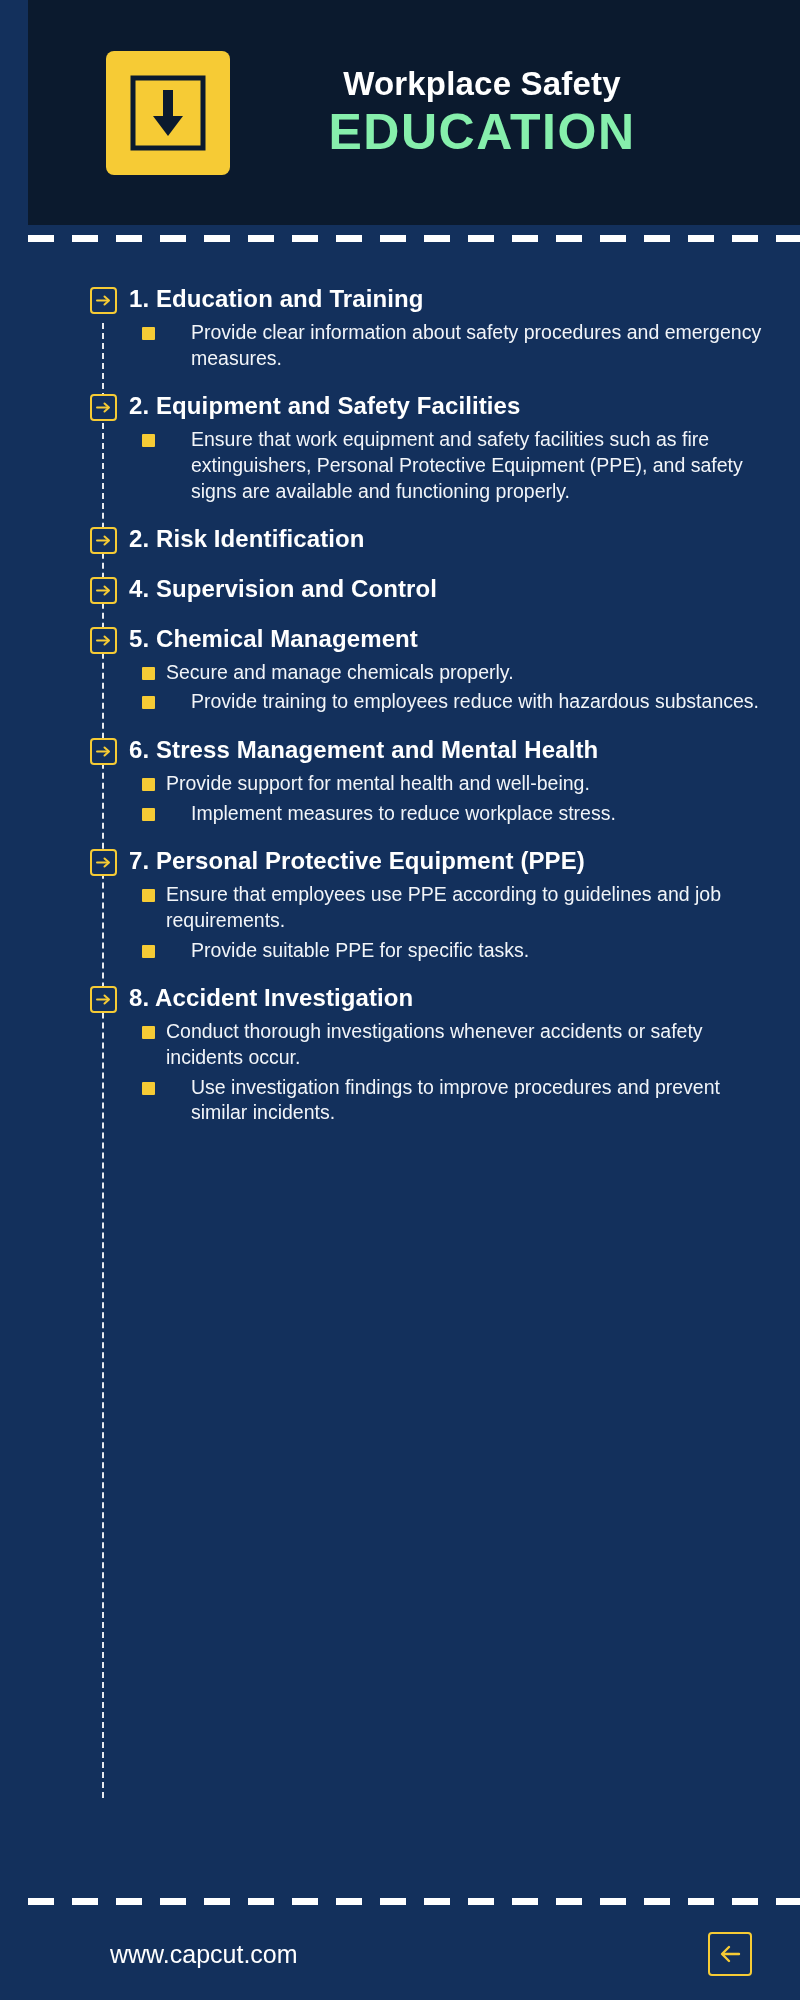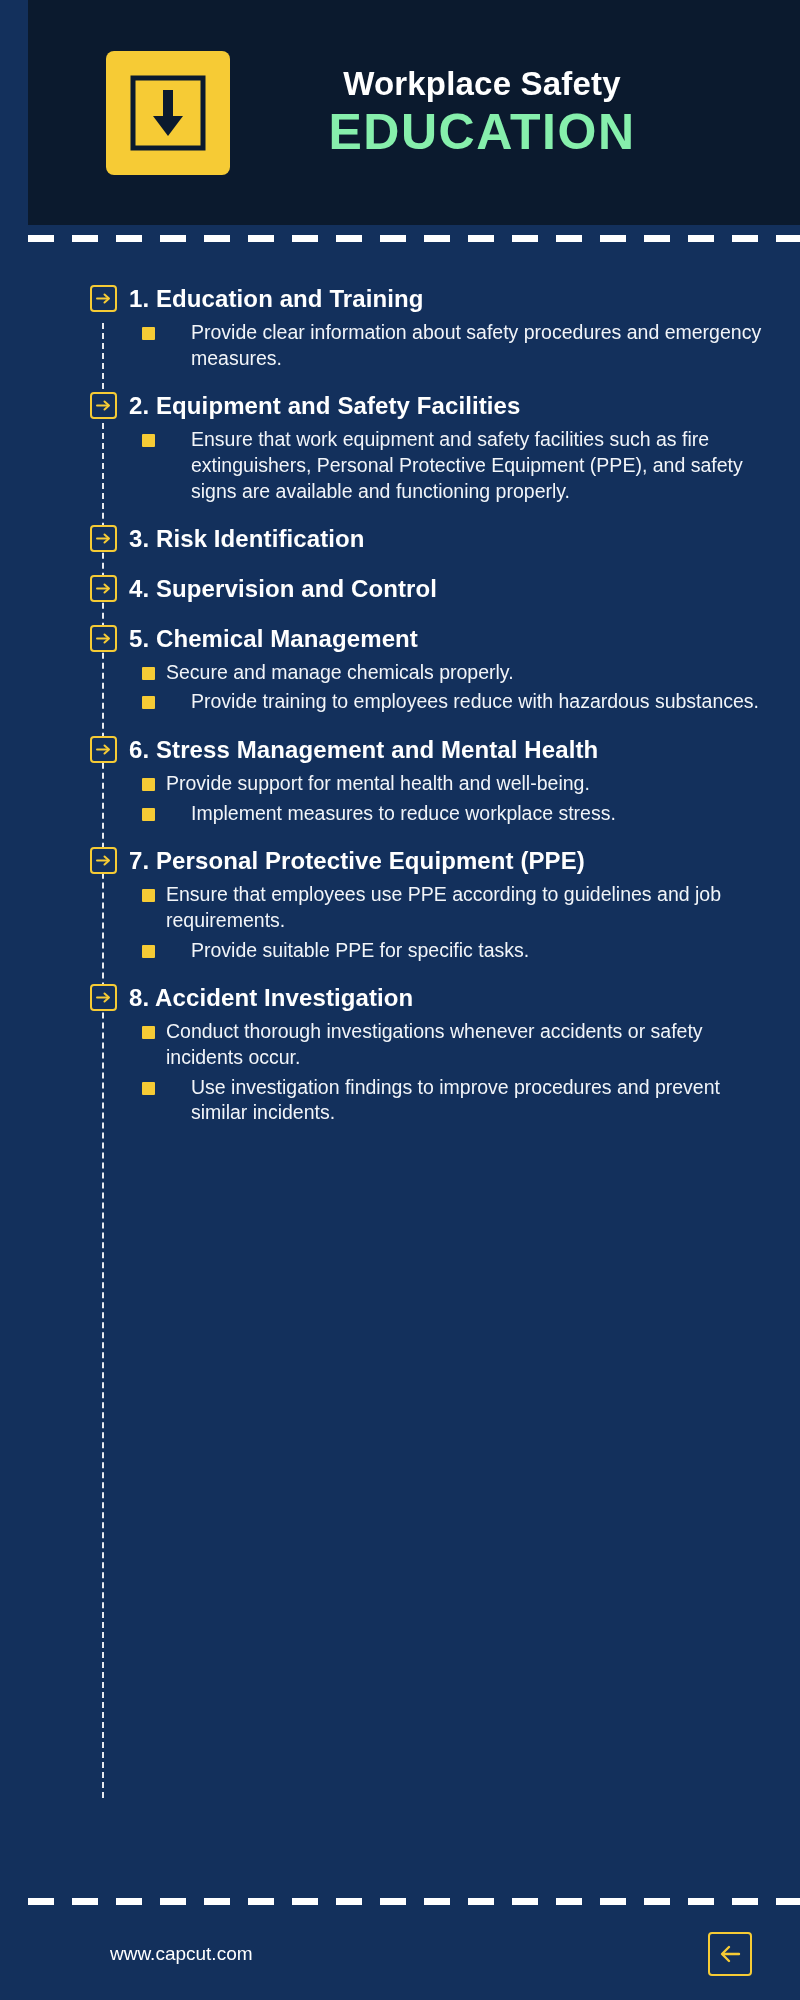--- a/index.html
+++ b/index.html
@@ -104,21 +104,21 @@
     border-left: 2px dashed #ffffff;
     opacity: 0.9;
   }
   .section {
     position: relative;
     margin-bottom: 21px;
   }
   .section:last-child { margin-bottom: 0; }
   .sec-head {
     display: flex;
-    align-items: flex-start;
+    align-items: flex-end;
     gap: 12px;
     position: relative;
     z-index: 2;
   }
   .arrow-box {
     width: 27px;
     height: 27px;
     border: 2px solid #f6cb35;
     border-radius: 4px;
     background: #13305c;
@@ -168,21 +168,21 @@
     flex: 0 0 auto;
     height: 92px;
     display: flex;
     align-items: center;
     justify-content: space-between;
     padding: 0 48px 0 82px;
     box-sizing: border-box;
   }
   .footer-url {
     color: #ffffff;
-    font-size: 19px;
+    font-size: 25px;
   }
   .footer-btn {
     width: 44px;
     height: 44px;
     border: 2px solid #f6cb35;
     border-radius: 4px;
     display: flex;
     align-items: center;
     justify-content: center;
     box-sizing: border-box;
@@ -250,21 +250,21 @@
           </ul>
         </div>
         <div class="section">
           <div class="sec-head">
             <div class="arrow-box">
               <svg width="17" height="17" viewBox="0 0 17 17" aria-hidden="true">
                 <line x1="2" y1="8.5" x2="13" y2="8.5" stroke="#f6cb35" stroke-width="2" stroke-linecap="round"></line>
                 <polyline points="9.5,4.5 14,8.5 9.5,12.5" fill="none" stroke="#f6cb35" stroke-width="2" stroke-linecap="round" stroke-linejoin="round"></polyline>
               </svg>
             </div>
-            <div class="sec-title">3. Risk Identification</div>
+            <div class="sec-title">2. Risk Identification</div>
           </div>
         </div>
         <div class="section">
           <div class="sec-head">
             <div class="arrow-box">
               <svg width="17" height="17" viewBox="0 0 17 17" aria-hidden="true">
                 <line x1="2" y1="8.5" x2="13" y2="8.5" stroke="#f6cb35" stroke-width="2" stroke-linecap="round"></line>
                 <polyline points="9.5,4.5 14,8.5 9.5,12.5" fill="none" stroke="#f6cb35" stroke-width="2" stroke-linecap="round" stroke-linejoin="round"></polyline>
               </svg>
             </div>

